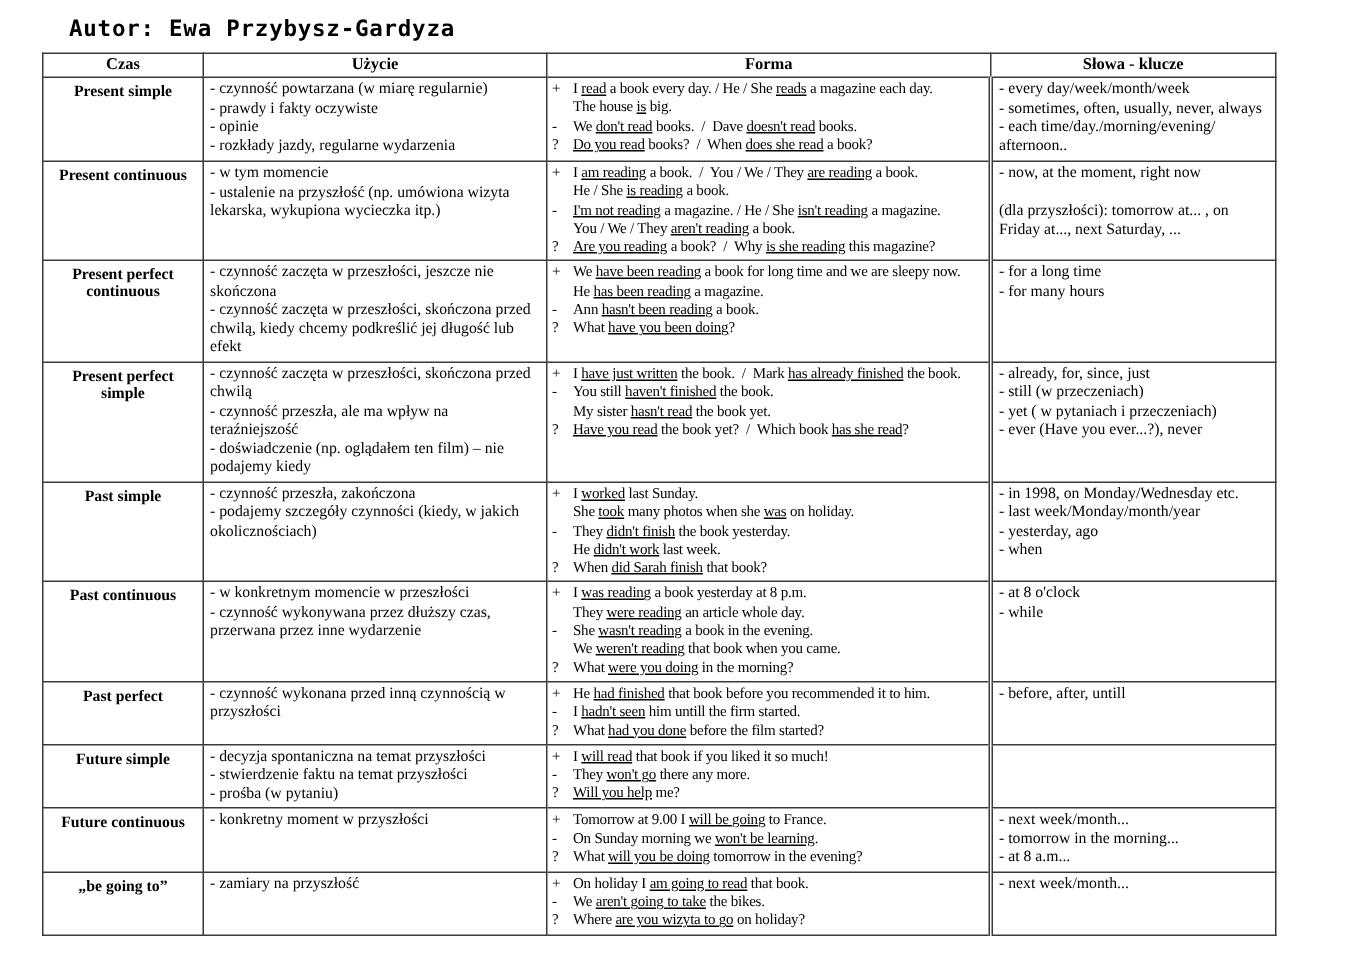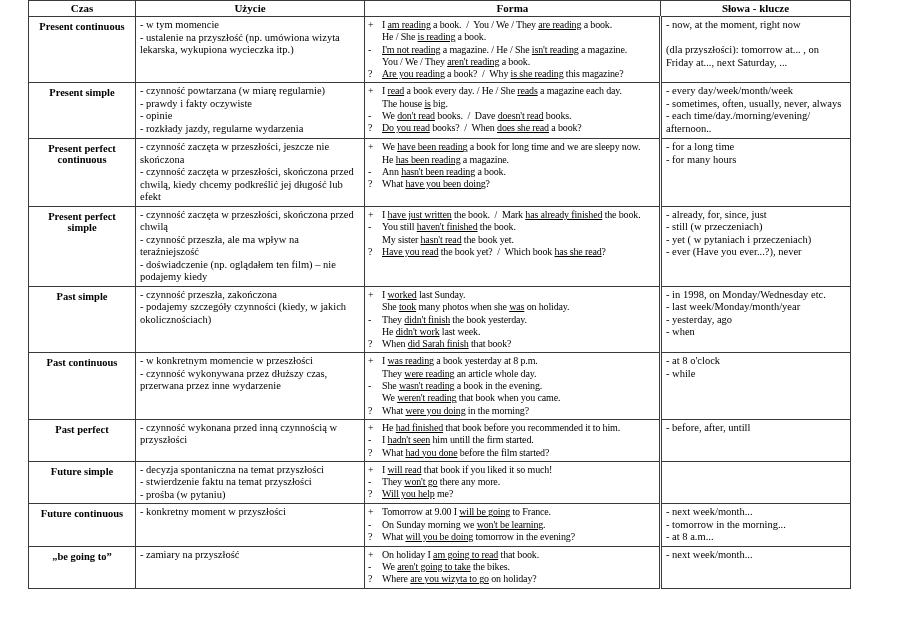--- a/index.html
+++ b/index.html
@@ -30,76 +30,77 @@
   td.keywords{font-size:10.5px;line-height:12.5px;border-left:3px double #3a3a3a;}
   .fline{margin:0;}
   .sign{display:inline-block;width:14px;}
   .ftext{letter-spacing:-0.15px;}
   u{text-underline-offset:1px;}
 </style>
 </head>
 <body>
 
 <div class="page">
+  <h1 class="title">Autor: Ewa Przybysz-Gardyza</h1>
 
   <table class="grammar-table">
     <colgroup>
       <col class="c1">
         <col class="c2">
         <col class="c3">
         <col class="c4">
     </colgroup>
     <thead>
       <tr>
         <th>Czas</th>
         <th>Użycie</th>
         <th>Forma</th>
         <th>Słowa - klucze</th>
       </tr>
     </thead>
     <tbody>
+        <tr style="height: 56px;">
+          <td class="tense">Present simple</td>
+          <td class="usage">
+            <div>- czynność powtarzana (w miarę regularnie)</div>
+            <div>- prawdy i fakty oczywiste</div>
+            <div>- opinie</div>
+            <div>- rozkłady jazdy, regularne wydarzenia</div>
+          </td>
+          <td class="forma">
+            <div class="fline"><span class="sign">+</span><span class="ftext">I <u>read</u> a book every day. / He / She <u>reads</u> a magazine each day.</span></div>
+            <div class="fline"><span class="sign"></span><span class="ftext">The house <u>is</u> big.</span></div>
+            <div class="fline"><span class="sign">-</span><span class="ftext">We <u>don't read</u> books. &nbsp;/&nbsp; Dave <u>doesn't read</u> books.</span></div>
+            <div class="fline"><span class="sign">?</span><span class="ftext"><u>Do you read</u> books? &nbsp;/&nbsp; When <u>does she read</u> a book?</span></div>
+          </td>
+          <td class="keywords">
+            <div>- every day/week/month/week</div>
+            <div>- sometimes, often, usually, never, always</div>
+            <div>- each time/day./morning/evening/ afternoon..</div>
+          </td>
+        </tr>
         <tr style="height: 62px;">
           <td class="tense">Present continuous</td>
           <td class="usage">
             <div>- w tym momencie</div>
             <div>- ustalenie na przyszłość (np. umówiona wizyta lekarska, wykupiona wycieczka itp.)</div>
           </td>
           <td class="forma">
             <div class="fline"><span class="sign">+</span><span class="ftext">I <u>am reading</u> a book. &nbsp;/&nbsp; You / We / They <u>are reading</u> a book.</span></div>
             <div class="fline"><span class="sign"></span><span class="ftext">He / She <u>is reading</u> a book.</span></div>
             <div class="fline"><span class="sign">-</span><span class="ftext"><u>I'm not reading</u> a magazine. / He / She <u>isn't reading</u> a magazine.</span></div>
             <div class="fline"><span class="sign"></span><span class="ftext">You / We / They <u>aren't reading</u> a book.</span></div>
             <div class="fline"><span class="sign">?</span><span class="ftext"><u>Are you reading</u> a book? &nbsp;/&nbsp; Why <u>is she reading</u> this magazine?</span></div>
           </td>
           <td class="keywords">
             <div>- now, at the moment, right now</div>
             <div>&nbsp;</div>
             <div>(dla przyszłości): tomorrow at... , on Friday at..., next Saturday, ...</div>
           </td>
         </tr>
-        <tr style="height: 56px;">
-          <td class="tense">Present simple</td>
-          <td class="usage">
-            <div>- czynność powtarzana (w miarę regularnie)</div>
-            <div>- prawdy i fakty oczywiste</div>
-            <div>- opinie</div>
-            <div>- rozkłady jazdy, regularne wydarzenia</div>
-          </td>
-          <td class="forma">
-            <div class="fline"><span class="sign">+</span><span class="ftext">I <u>read</u> a book every day. / He / She <u>reads</u> a magazine each day.</span></div>
-            <div class="fline"><span class="sign"></span><span class="ftext">The house <u>is</u> big.</span></div>
-            <div class="fline"><span class="sign">-</span><span class="ftext">We <u>don't read</u> books. &nbsp;/&nbsp; Dave <u>doesn't read</u> books.</span></div>
-            <div class="fline"><span class="sign">?</span><span class="ftext"><u>Do you read</u> books? &nbsp;/&nbsp; When <u>does she read</u> a book?</span></div>
-          </td>
-          <td class="keywords">
-            <div>- every day/week/month/week</div>
-            <div>- sometimes, often, usually, never, always</div>
-            <div>- each time/day./morning/evening/ afternoon..</div>
-          </td>
-        </tr>
         <tr style="height: 54px;">
           <td class="tense">Present perfect continuous</td>
           <td class="usage">
             <div>- czynność zaczęta w przeszłości, jeszcze nie skończona</div>
             <div>- czynność zaczęta w przeszłości, skończona przed chwilą, kiedy chcemy podkreślić jej długość lub efekt</div>
           </td>
           <td class="forma">
             <div class="fline"><span class="sign">+</span><span class="ftext">We <u>have been reading</u> a book for long time and we are sleepy now.</span></div>
             <div class="fline"><span class="sign"></span><span class="ftext">He <u>has been reading</u> a magazine.</span></div>
             <div class="fline"><span class="sign">-</span><span class="ftext">Ann <u>hasn't been reading</u> a book.</span></div>

